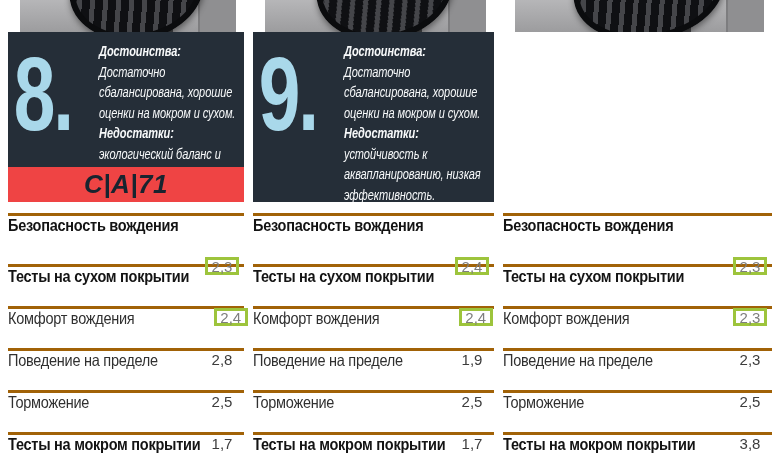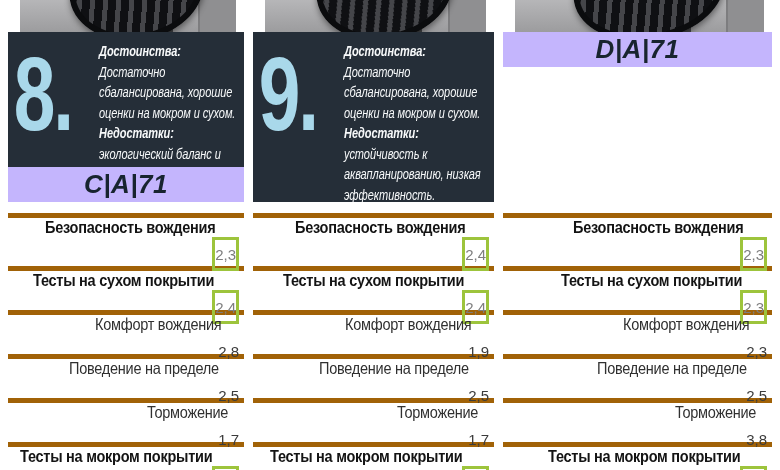--- a/index.html
+++ b/index.html
@@ -25,33 +25,33 @@
   .rank{flex:0 0 80px;color:#a9d8ea;font-weight:700;font-size:104px;line-height:1;
         padding:10px 0 0 8px;transform:scaleX(.72);transform-origin:left top;
         letter-spacing:-3px;}
   .rank.wide{transform:scaleX(.5);}
   .desc{flex:1;padding:9px 0 0 2px;}
   .desc-inner{display:block;width:132%;transform:scaleX(.76);transform-origin:left top;
               margin:0;font-style:italic;font-size:14.5px;line-height:1.42;
               letter-spacing:-.1px;}
   .desc-inner .seg{display:block;}
   .desc-inner b{font-weight:700;}
-  .bar{height:35px;background:#c4b5fd;display:flex;align-items:center;justify-content:center;
+  .bar{height:35px;background:#ef4444;display:flex;align-items:center;justify-content:center;
        color:#18242f;font-weight:700;font-style:italic;font-size:26px;letter-spacing:.5px;}
 
   
   .tables{margin-top:11px;}
-  .srow{display:flex;align-items:flex-end;justify-content:space-between;height:39px;
-        border-top:5px solid #a16207;padding-right:5px;flex-direction:column;}
+  .srow{display:flex;align-items:flex-start;justify-content:space-between;height:39px;
+        border-top:3px solid #a16207;padding-right:5px;}
   .srow:first-child{height:48px;}
   .slabel{font-size:16.5px;letter-spacing:-.3px;color:#303030;white-space:nowrap;
           transform:scaleX(.88);transform-origin:left center;}
   .slabel.b{font-weight:700;color:#141414;}
-  .sval{flex:0 0 34px;height:26px;box-sizing:border-box;display:flex;align-items:center;
-        justify-content:center;font-size:15px;color:#3c3c3c;}
+  .sval{flex:0 0 34px;height:18px;box-sizing:border-box;display:flex;align-items:center;
+        justify-content:center;font-size:15px;color:#3c3c3c;margin-top:41px;}
   .sval.boxed{border:3px solid #9dc43c;color:#7e7e7e;}
   .bottom-line{border-top:1px solid #e3e3e3;}
 </style>
 </head>
 <body>
 
 <div class="page">
 
   <div class="grid">
     <div class="rig">
@@ -95,21 +95,20 @@
         <div class="desc">
           <p class="desc-inner">
             <span class="seg"><b>Достоинства:</b> <span>Достаточно сбалансирована, хорошие оценки на мокром и сухом.</span></span>
             <span class="seg"><b>Недостатки:</b> <span>устойчивость к аквапланированию, низкая эффективность.</span></span>
           </p>
         </div>
       </div>
     </div>
 
     <div class="card">
-      <div class="bar">D|A|71</div>
     </div>
 
   </div>
 
   <div class="grid tables">
 
     <div class="stable">
       <div class="srow">
         <span class="slabel b">Безопасность вождения</span>
         <span class="sval boxed">2,3</span>

